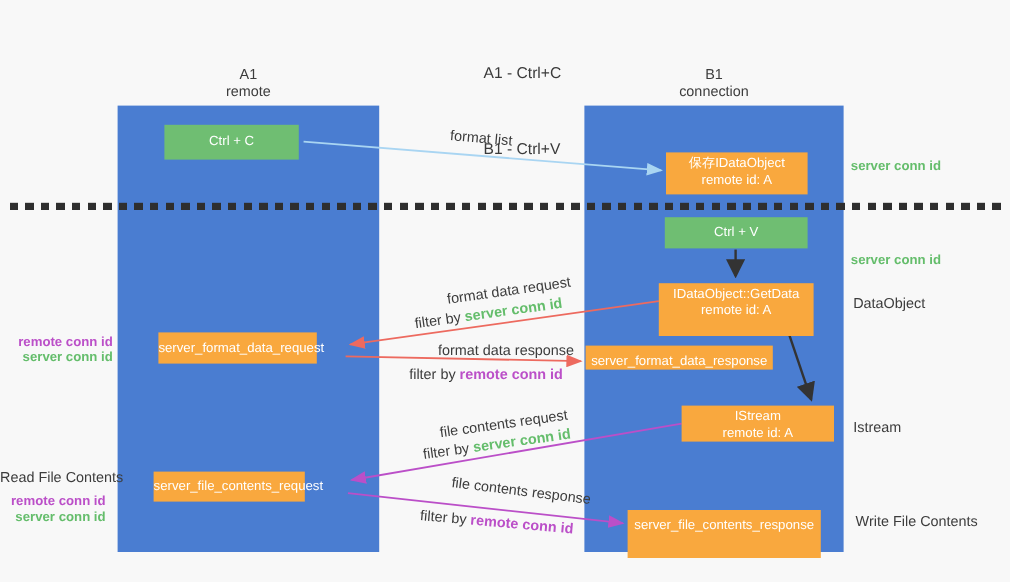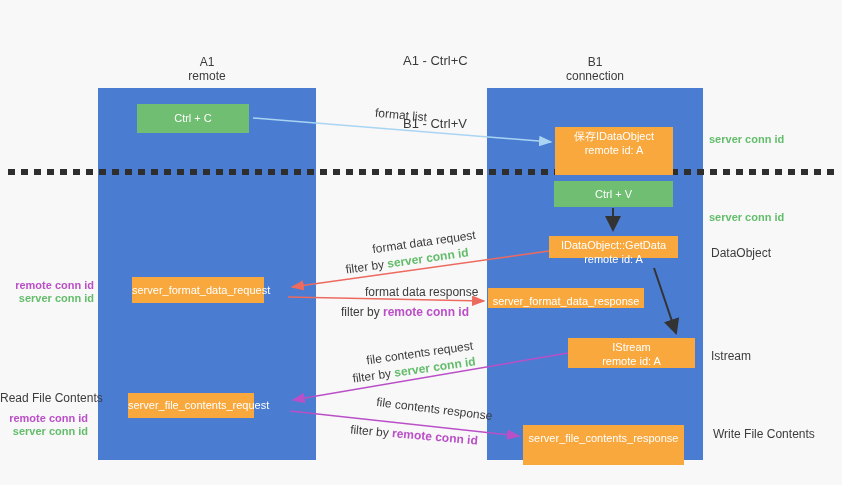--- a/index.html
+++ b/index.html
@@ -134,28 +134,28 @@
     <line class="stroke-black" x1="613" y1="208" x2="613" y2="230" marker-end="url(#ah-black)"></line>
     <line class="stroke-red" x1="549" y1="251" x2="292" y2="287" marker-end="url(#ah-red)"></line>
     <line class="stroke-red" x1="288" y1="297" x2="484" y2="301" marker-end="url(#ah-red)"></line>
     <line class="stroke-black" x1="654" y1="268" x2="676" y2="333" marker-end="url(#ah-black)"></line>
     <line class="stroke-purple" x1="568" y1="353" x2="293" y2="400" marker-end="url(#ah-purple)"></line>
     <line class="stroke-purple" x1="290" y1="411" x2="519" y2="436" marker-end="url(#ah-purple)"></line>
   </svg>
 
   <div class="box green" style="left:137px;top:104px;width:112px;height:29px;line-height:29px;">Ctrl + C</div>
 
-  <div class="box orange two-line" style="left:555px;top:127px;width:118px;height:48px;">
+  <div class="box orange two-line" style="left:555px;top:127px;width:118px;height:35px;">
     <span class="l">保存IDataObject</span>
     <span class="l">remote id: A</span>
   </div>
 
   <div class="box green" style="left:554px;top:181px;width:119px;height:26px;line-height:26px;">Ctrl + V</div>
 
-  <div class="box orange two-line" style="left:549px;top:236px;width:129px;height:22px;">
+  <div class="box orange two-line" style="left:549px;top:236px;width:129px;height:44px;">
     <span class="l">IDataObject::GetData</span>
     <span class="l">remote id: A</span>
   </div>
 
   <div class="box orange" style="left:132px;top:277px;width:132px;height:26px;line-height:26px;">server_format_data_request</div>
 
   <div class="box orange" style="left:488px;top:288px;width:156px;height:20px;line-height:27px;">server_format_data_response</div>
 
   <div class="box orange two-line" style="left:568px;top:338px;width:127px;height:30px;">
     <span class="l">IStream</span>

